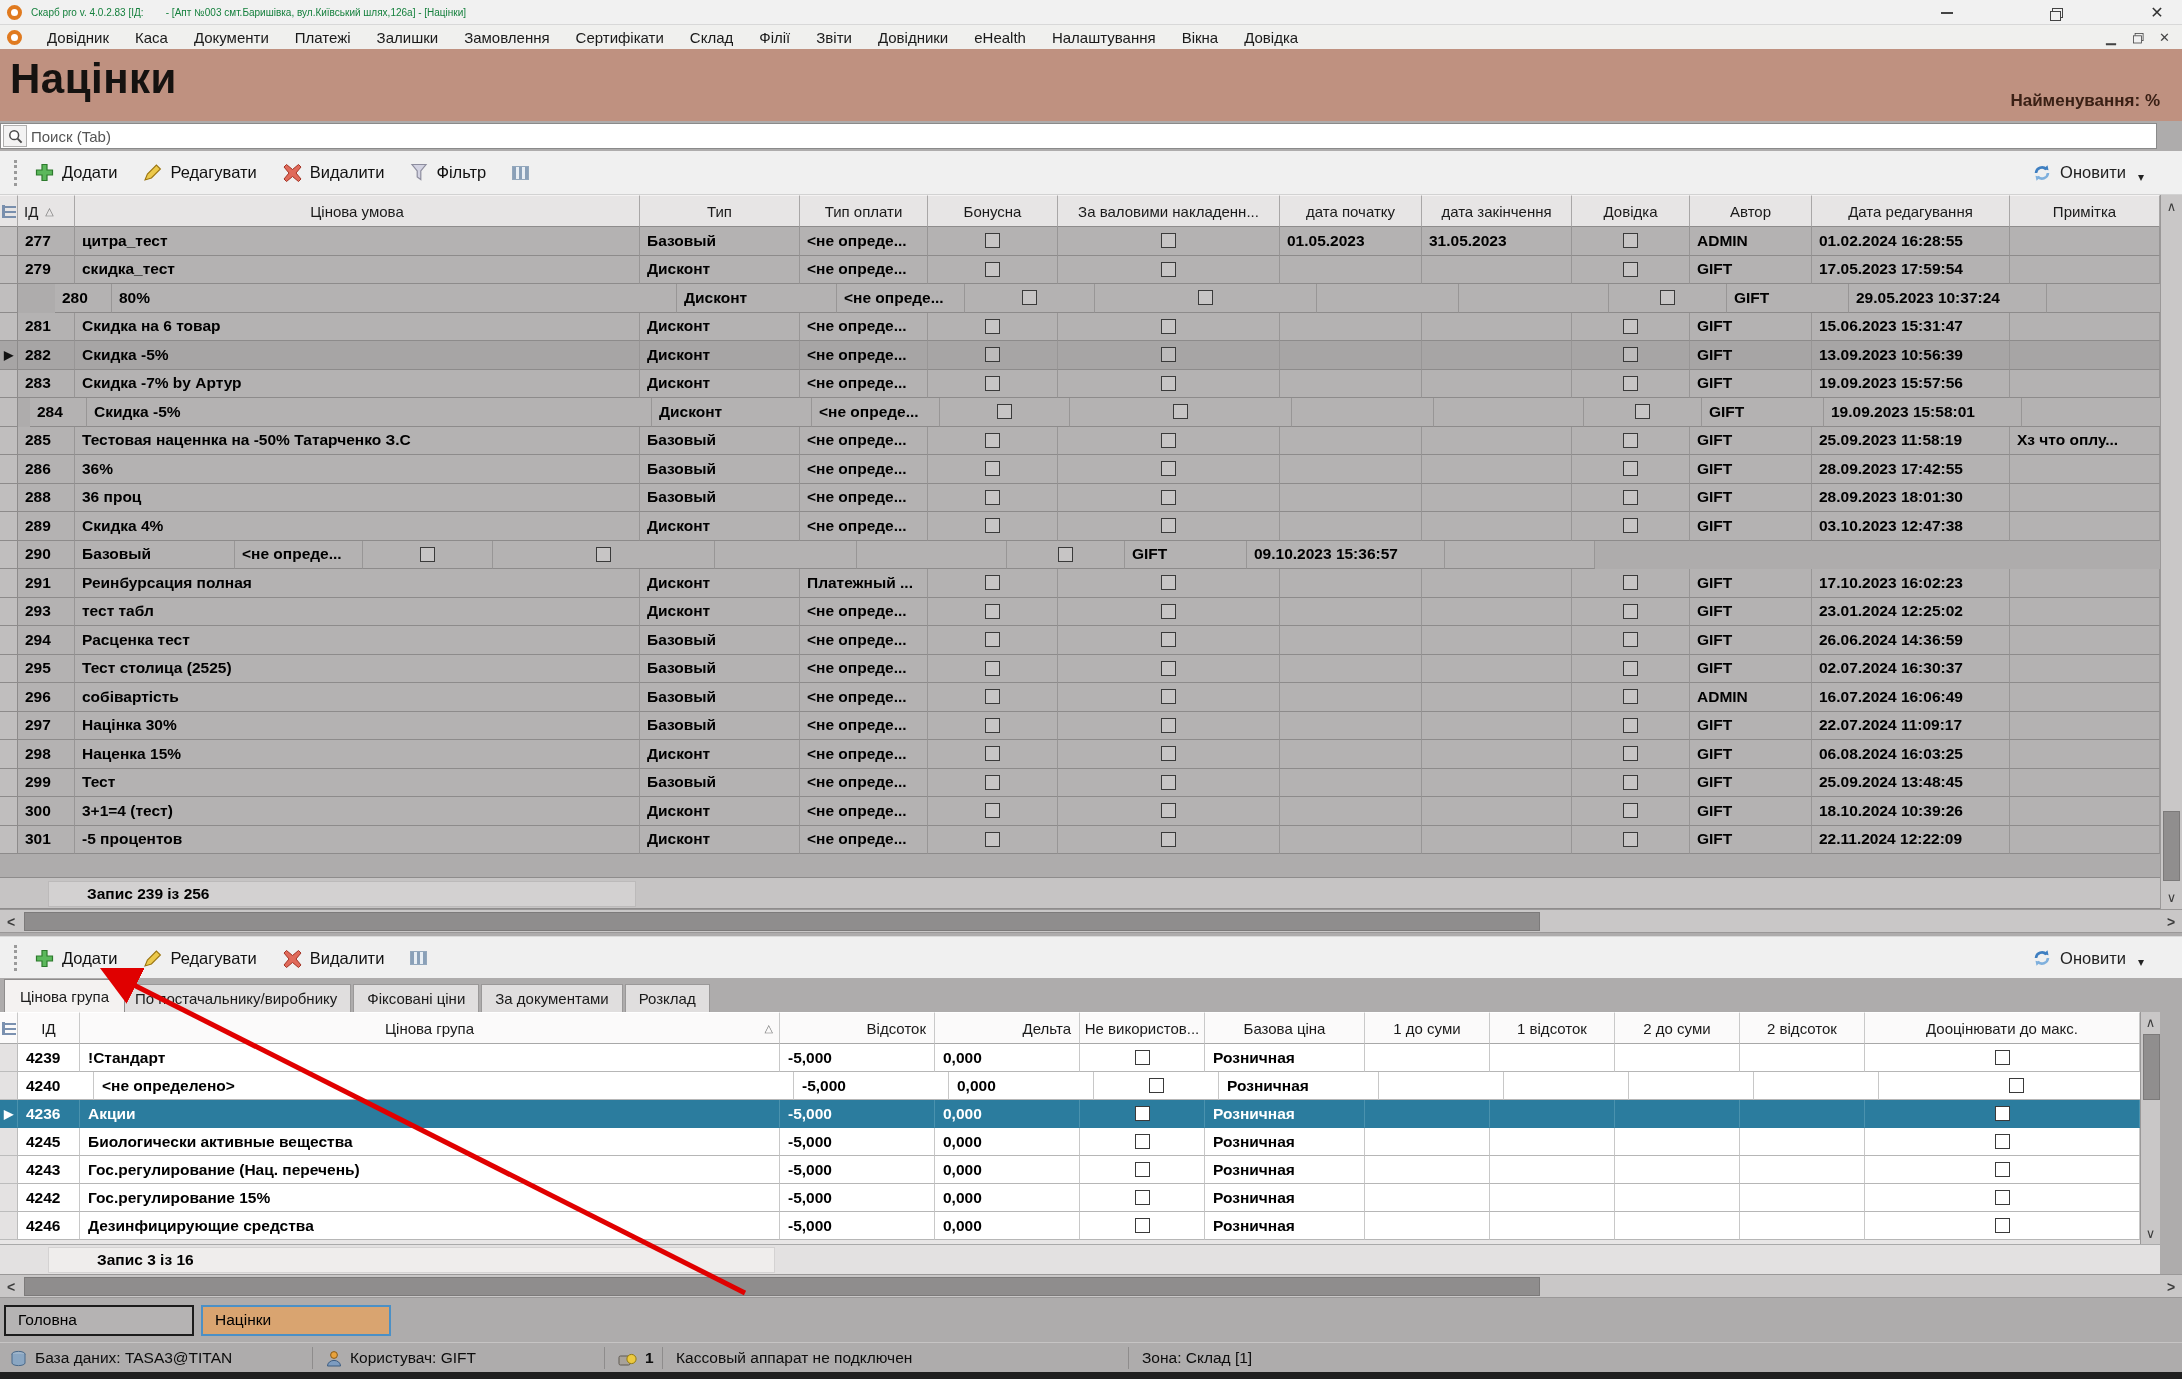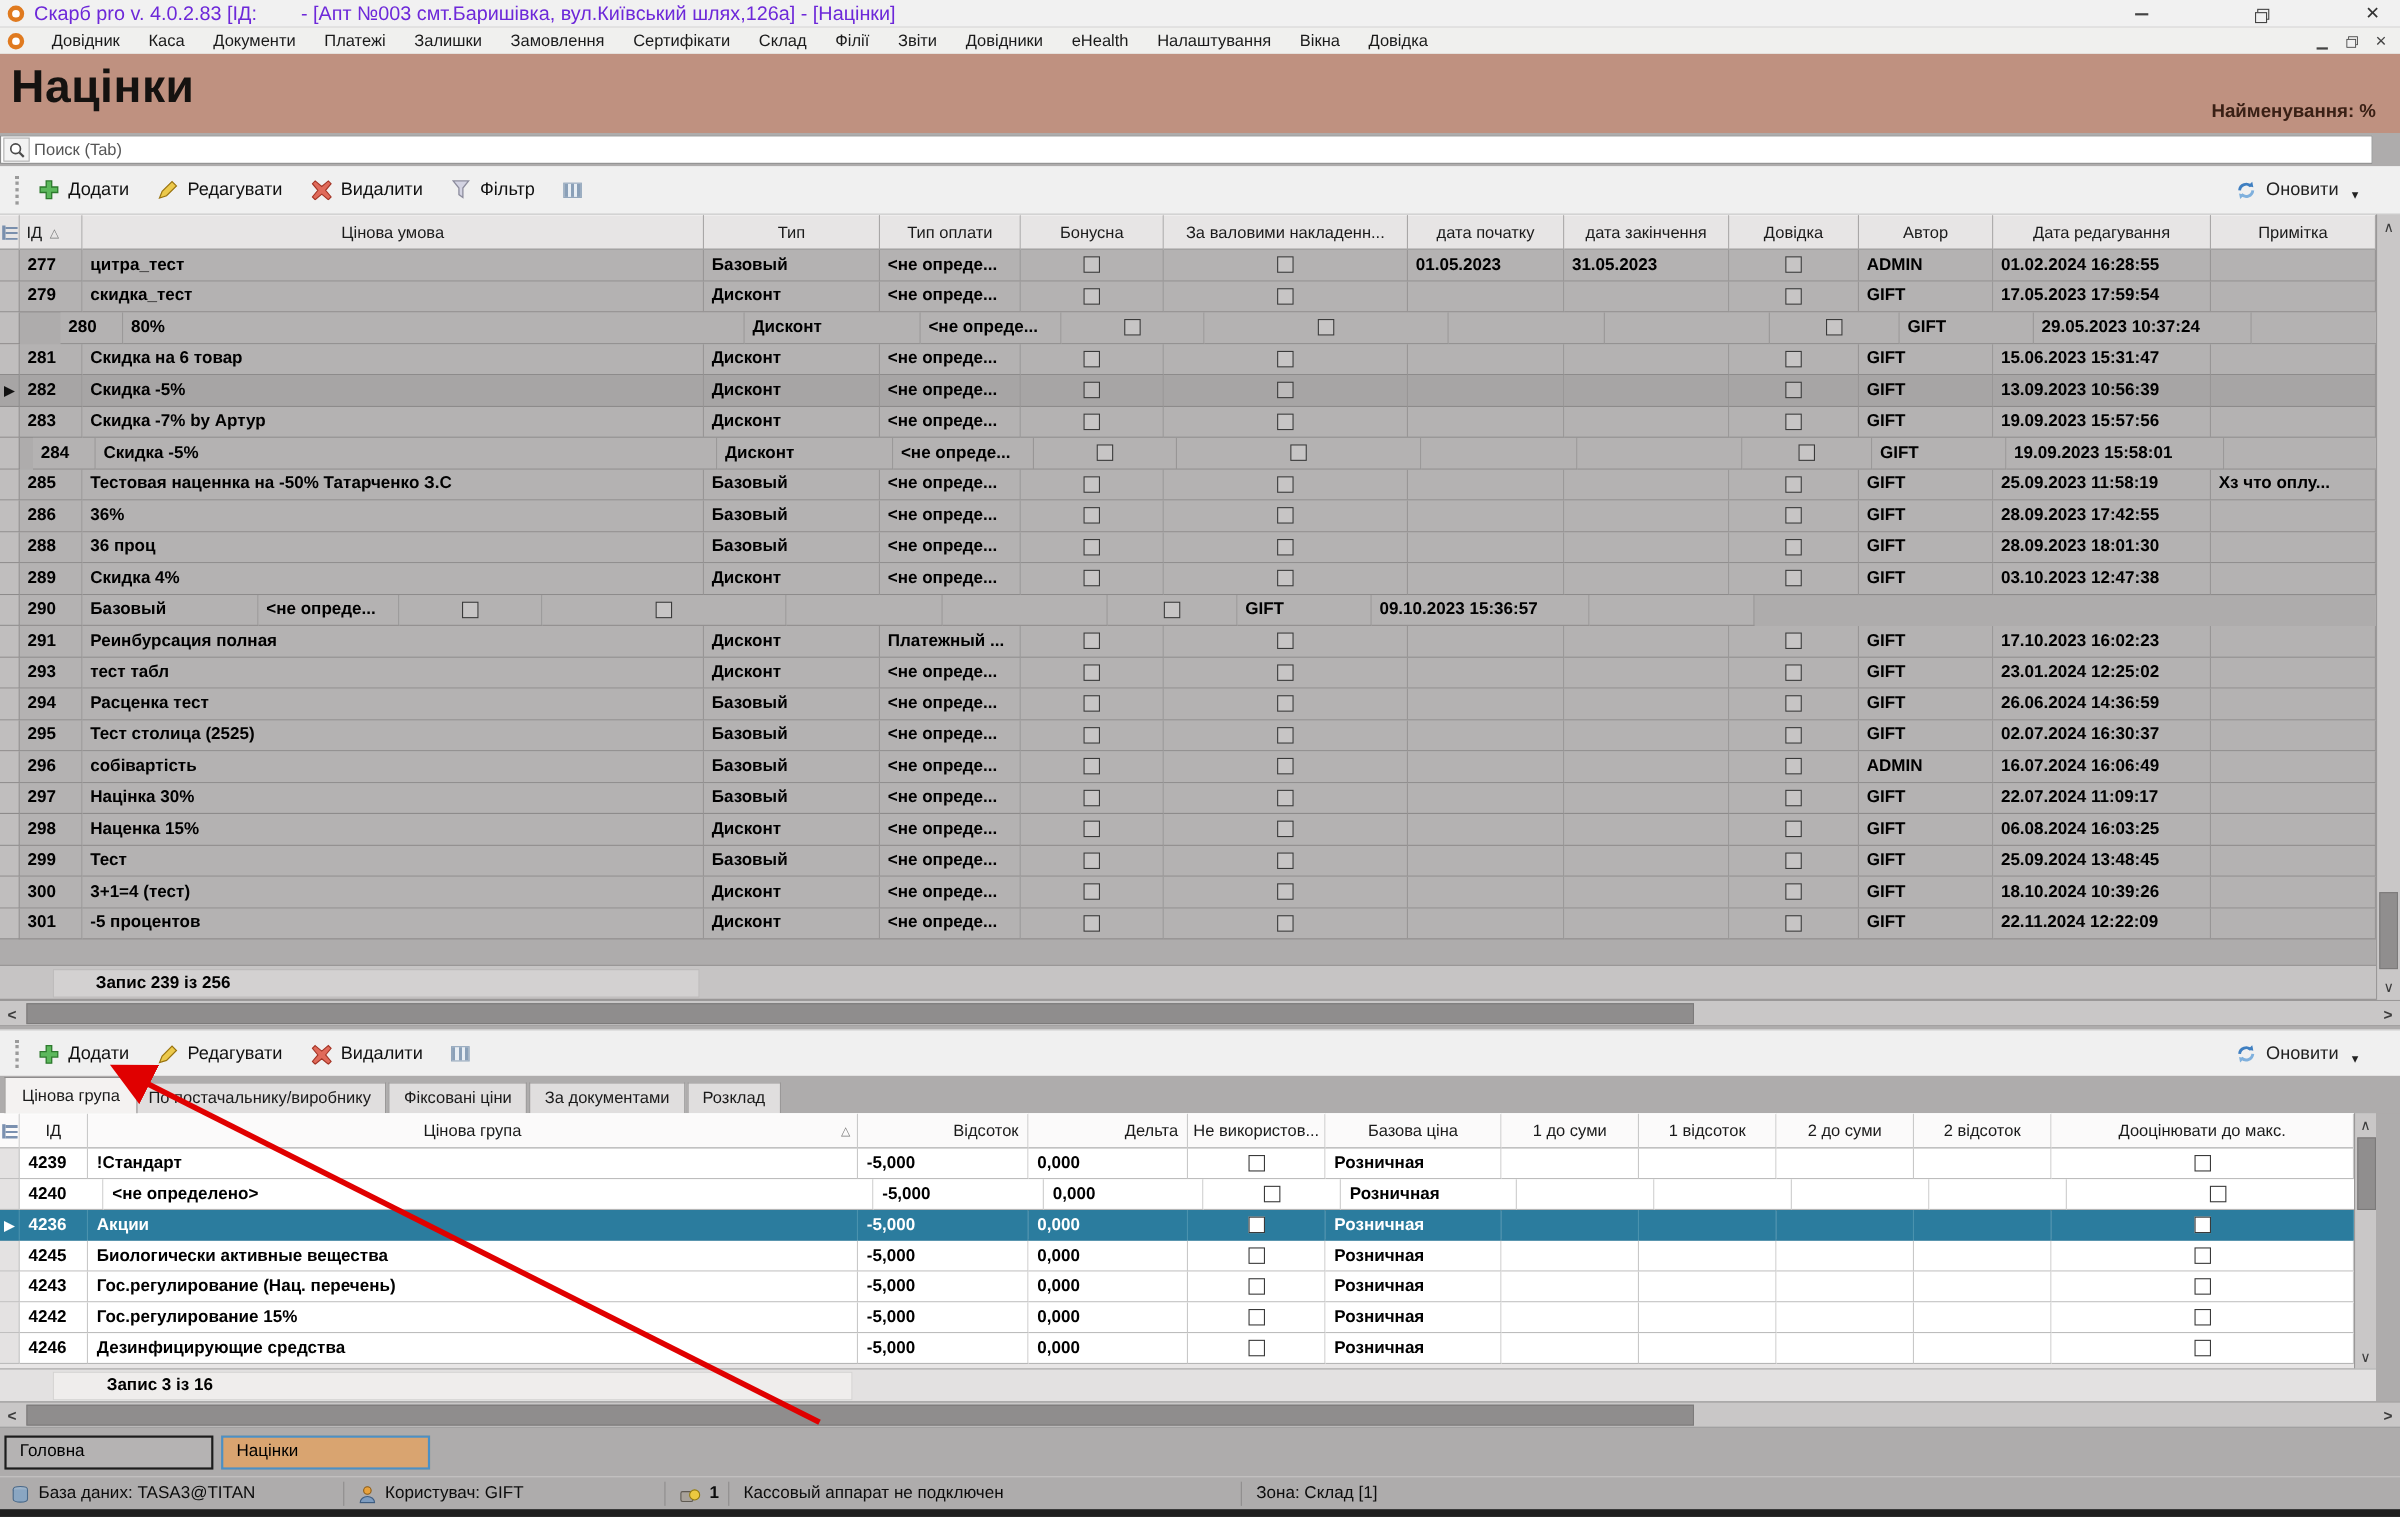--- a/index.html
+++ b/index.html
@@ -4,21 +4,21 @@
 <style>
   *{margin:0;padding:0;box-sizing:border-box}
   html,body{background:#555}
   body{font-family:"Liberation Sans",sans-serif}
   #app{position:relative;width:2182px;height:1379px;background:#aeacac;overflow:hidden;color:#000;font-size:15px}
   .abs{position:absolute}
 
   
   .titlebar{left:0;top:0;width:2182px;height:25px;background:#f1f1f1;display:flex;align-items:center;gap:9px;padding-left:7px;border-bottom:1px solid #d8d8d8}
   .app-logo{width:15px;height:15px;border:4px solid #e07a1f;border-radius:50%;background:#fff;flex:none}
-  .titlebar .ttext{font-size:18px;color:#6d28d9;white-space:pre}
+  .titlebar .ttext{font-size:10px;color:#15803d;white-space:pre}
   .winbtn{position:absolute;top:0;height:25px;width:34px;display:flex;align-items:center;justify-content:center;color:#333;font-size:14px}
   .glyph-min{width:12px;height:2px;background:#444}
   .glyph-restore{position:relative;width:11px;height:10px}
   .glyph-restore:before{content:"";position:absolute;left:2px;top:0;width:9px;height:8px;border:1.4px solid #444}
   .glyph-restore:after{content:"";position:absolute;left:0;top:3px;width:9px;height:8px;border:1.4px solid #444;background:#f1f1f1}
   .glyph-x{font-size:16px;color:#333;line-height:1}
 
   
   .menubar{left:0;top:25px;width:2182px;height:24px;background:#f0f0ee;display:flex;align-items:center;gap:0;padding-left:7px}
   .menubar .app-logo{margin-right:12px}

